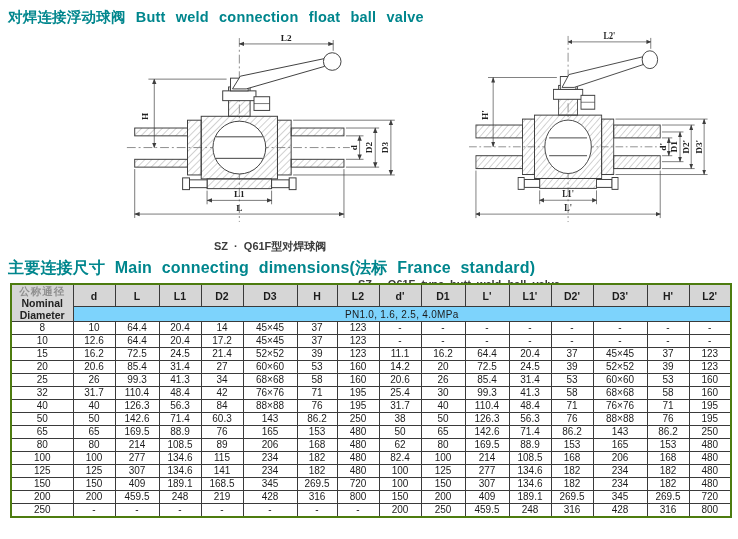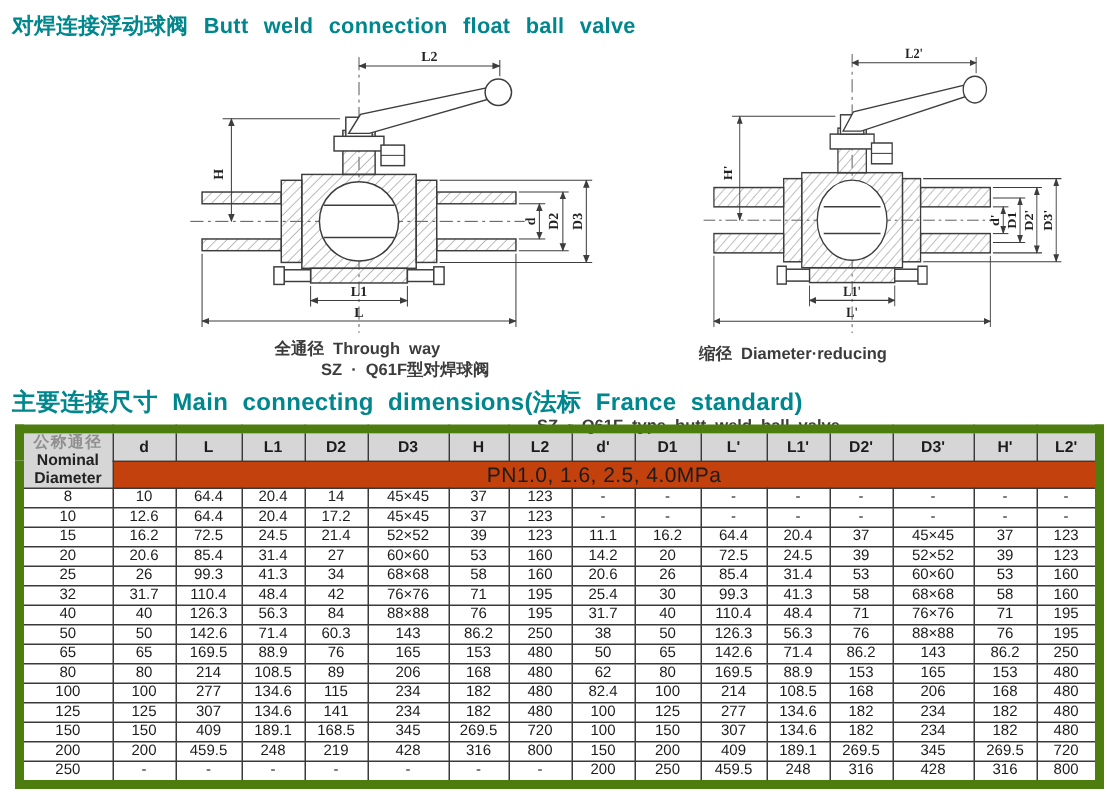--- a/index.html
+++ b/index.html
@@ -5,26 +5,26 @@
   * { margin:0; padding:0; box-sizing:border-box; }
   body { width:738px; height:539px; background:#fff; font-family:"Liberation Sans", sans-serif; position:relative; overflow:hidden; }
   .page { position:absolute; left:0; top:0; width:738px; height:539px; background:#fff; }
   h1.doc-title { position:absolute; left:8px; top:8px; font-size:14.5px; font-weight:bold; color:#00868d; word-spacing:6px; letter-spacing:0.2px; }
   h2.section-title { position:absolute; left:8px; top:258px; font-size:16px; font-weight:bold; color:#00868d; word-spacing:5px; letter-spacing:0.2px; }
   .drawing { position:absolute; }
   .caption { position:absolute; font-size:11px; color:#3c3c3c; font-weight:bold; word-spacing:3px; white-space:nowrap; }
   svg text.dim { font-family:"Liberation Serif", serif; font-size:9.5px; font-weight:bold; fill:#222; }
   table.dims { position:absolute; left:10px; top:283px; width:720px; border-collapse:collapse; table-layout:fixed; font-size:10px; color:#1c1c1c; }
   table.dims th, table.dims td { border:1px solid #3a3a3a; text-align:center; vertical-align:middle; padding:0; line-height:1.15; height:13px; overflow:hidden; white-space:nowrap; }
-  table.dims { border:6px solid #4d7c0f; }
+  table.dims { border:2px solid #4d7c0f; }
   tr.hdr th { background:#d6d6d6; font-weight:bold; font-size:10.5px; height:20px; }
   th.corner { background:#fff; font-weight:normal; font-size:10px; }
   th.corner .zh { color:#8f8f8f; letter-spacing:1px; }
   th.corner .en { color:#222; }
-  tr.pn td { background:#c2410c; height:13px; font-size:14px; letter-spacing:0.3px; }
+  tr.pn td { background:#7dd3fc; height:13px; font-size:10px; letter-spacing:0.3px; }
 </style>
 </head>
 <body>
 
 <div class="page">
 
   <h1 class="doc-title">对焊连接浮动球阀 Butt weld connection float ball valve</h1>
 
   <svg class="drawing" style="left:78px; top:32px;" width="352" height="194" viewBox="0 0 360 198">
     <defs>
@@ -163,23 +163,21 @@
     <text class="dim" x="213" y="9" text-anchor="middle">L2'</text>
     <text class="dim" x="72" y="86" text-anchor="middle" transform="rotate(-90 72 86)">H'</text>
     <text class="dim" x="279" y="118" text-anchor="middle" transform="rotate(-90 279 118)">d'</text>
     <text class="dim" x="292" y="118" text-anchor="middle" transform="rotate(-90 292 118)">D1</text>
     <text class="dim" x="305" y="118" text-anchor="middle" transform="rotate(-90 305 118)">D2'</text>
     <text class="dim" x="320" y="118" text-anchor="middle" transform="rotate(-90 320 118)">D3'</text>
     <text class="dim" x="165" y="169" text-anchor="middle">L1'</text>
     <text class="dim" x="165" y="183" text-anchor="middle">L'</text>
   </svg>
 
-  <div class="caption" style="left:183px; top:225px;">全通径 Through way</div>
   <div class="caption" style="left:214px; top:239px;">SZ · Q61F型对焊球阀</div>
-  <div class="caption" style="left:466px; top:228px;">缩径 Diameter·reducing</div>
   <div class="caption" style="left:358px; top:242px;margin-top:36px;">SZ · Q61F type butt weld ball valve</div>
 
   <h2 class="section-title">主要连接尺寸 Main connecting dimensions(法标 France standard)</h2>
 
   <table class="dims">
     <colgroup>
       <col style="width:62px">
         <col style="width:42px">
         <col style="width:44px">
         <col style="width:42px">

